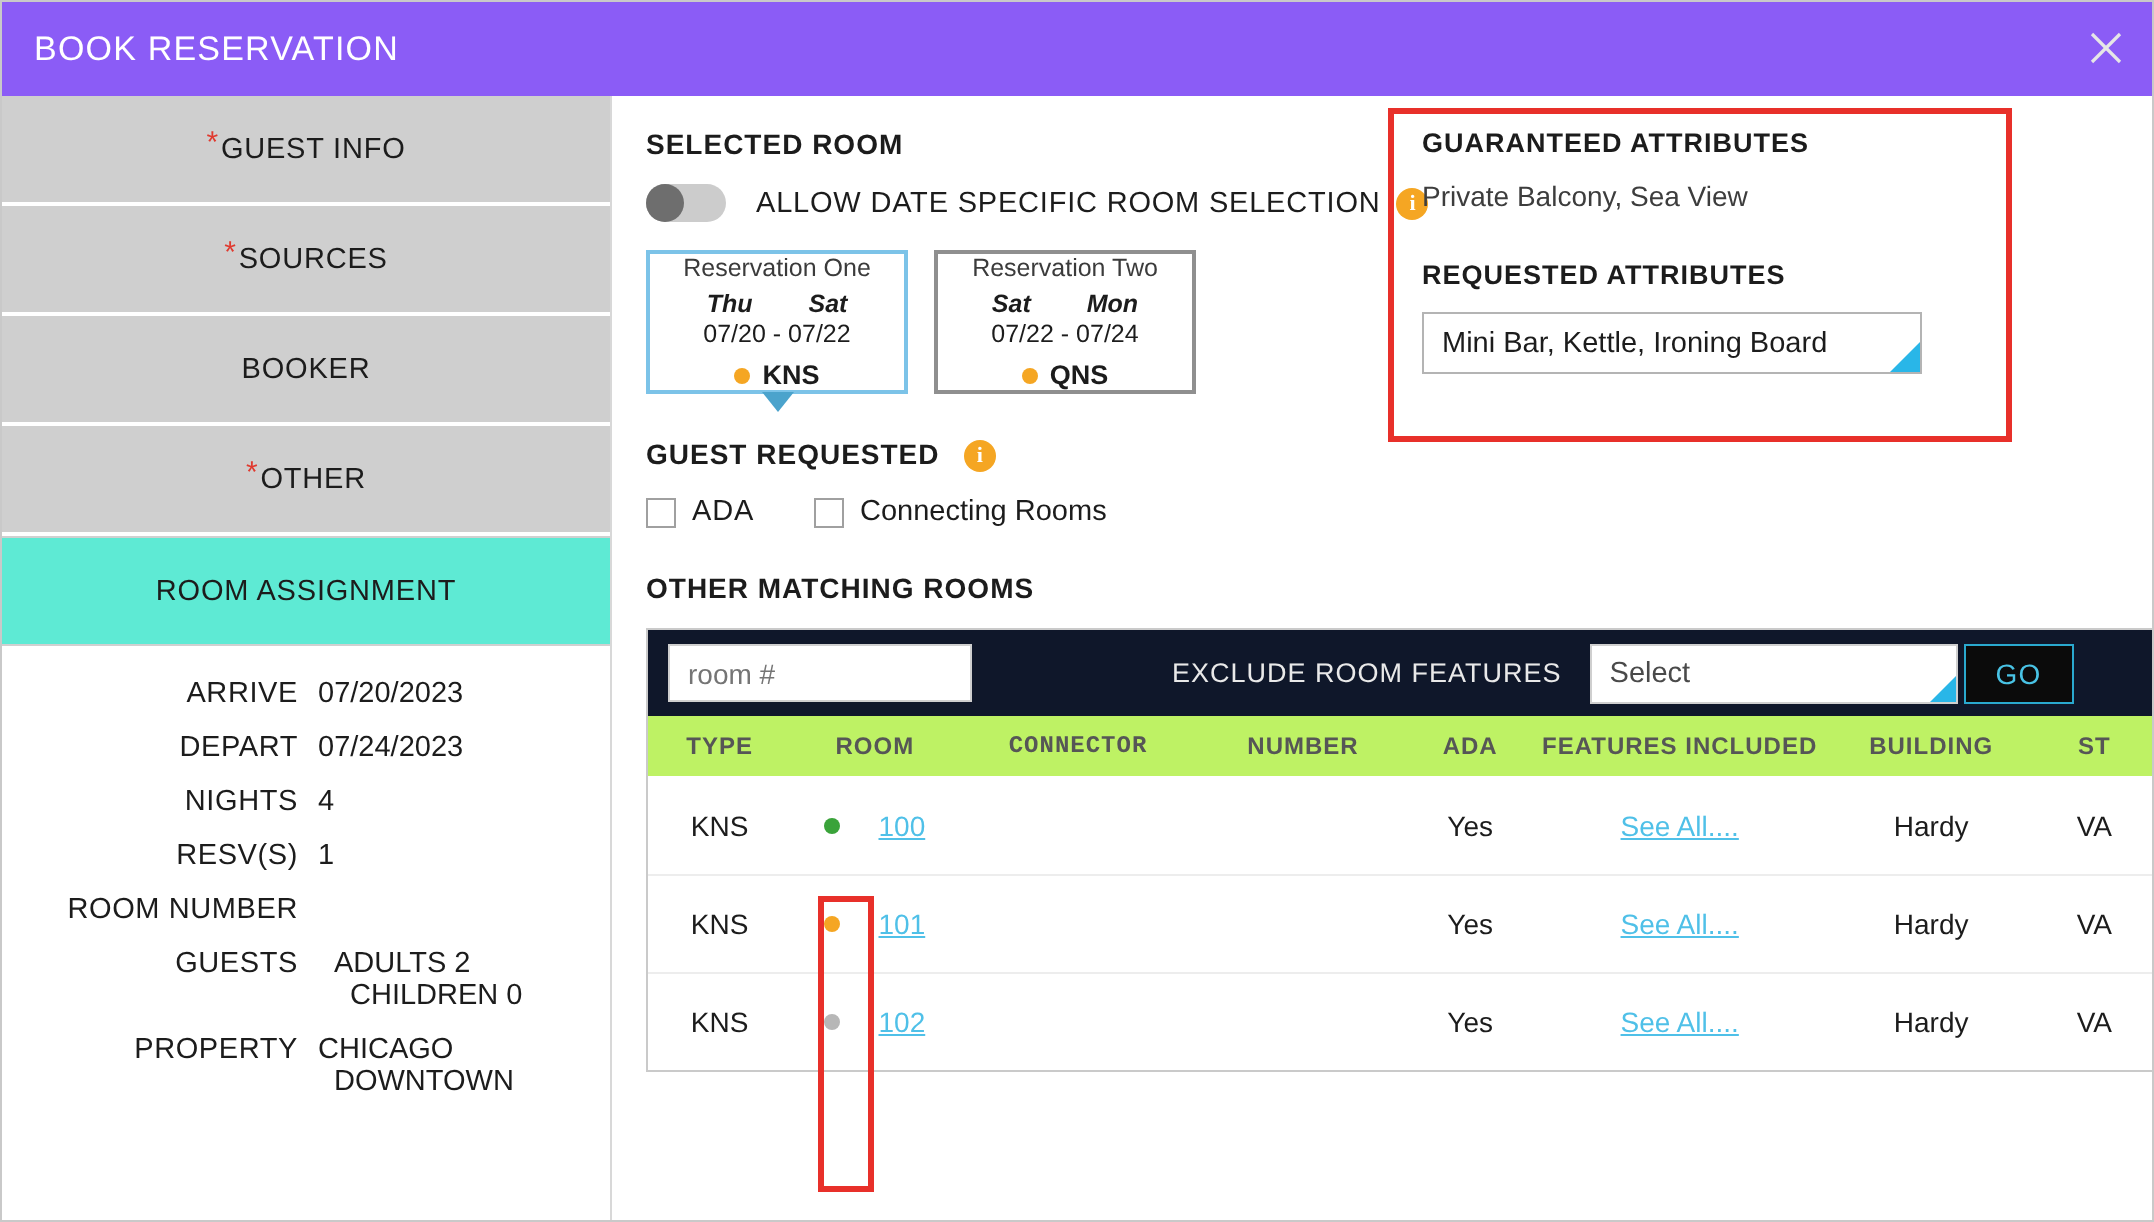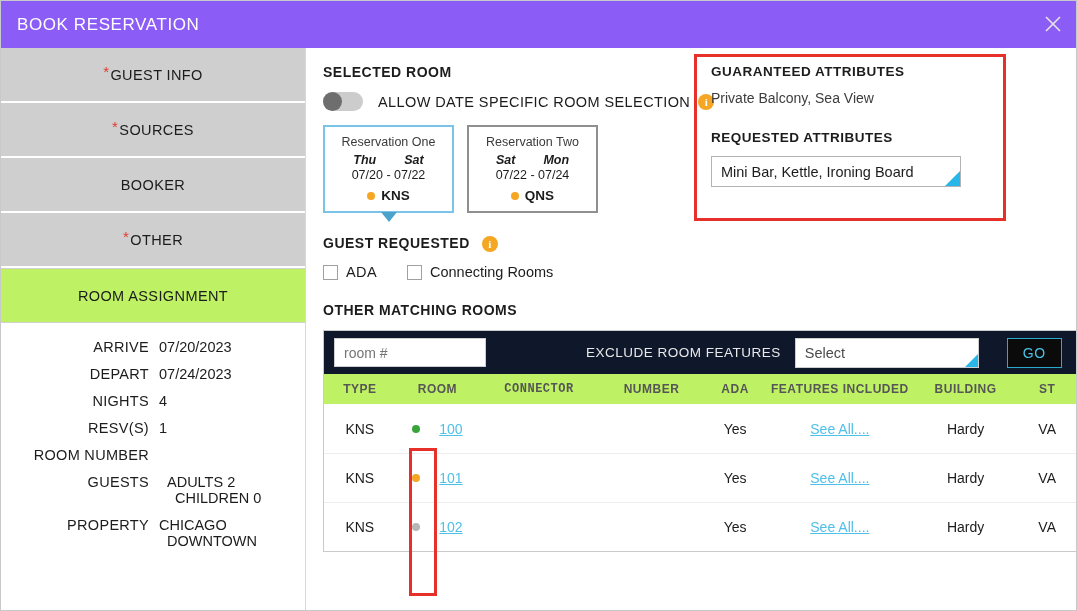--- a/index.html
+++ b/index.html
@@ -50,21 +50,21 @@
     height: 55px;
     background: #cfcfcf;
     border-bottom: 2px solid #ffffff;
     display: flex; align-items: center; justify-content: center;
     font-size: 14.5px;
     letter-spacing: 0.4px;
     color: #1c1c1c;
     cursor: pointer;
   }
   .tab.active {
-    background: #bef264;
+    background: #5eead4;
     border: 1px solid #d0d0d0;
     border-left: none; border-right: none;
   }
   .tab .req { color: #e03a2f; margin-right: 1px; font-size: 15px; line-height: 0; position: relative; top: -3px;}
 
   .details {
     padding-top: 16px;
     font-size: 14.5px;
     color: #1c1c1c;
   }
@@ -120,21 +120,21 @@
     background: #f5a623; color: #fff;
     font-size: 11px; font-weight: 700;
     font-family: "Liberation Serif", serif;
     margin-left: 8px; vertical-align: middle;
     cursor: pointer;
   }
 
   
   .cards { display: flex; gap: 13px; margin-bottom: 6px; }
   .card {
-    width: 131px; height: 88px;
+    width: 131px; height: 72px;
     border: 2px solid #8f8f8f;
     background: #fff;
     display: flex; flex-direction: column; align-items: center;
     justify-content: center; position: relative;
     cursor: pointer;
   }
   .card.selected { border-color: #7cc3e8; }
   .card .cname { font-size: 12.5px; color: #3b3b3b; margin-bottom: 4px;}
   .card .cdow {
     display: flex; width: 100%; justify-content: center;
@@ -201,21 +201,21 @@
     font-size: 14.5px; color: #4a4a4a;
     cursor: pointer;
   }
   .selectbox .corner {
     position: absolute; right: 0; bottom: 0;
     width: 0; height: 0;
     border-left: 13px solid transparent;
     border-bottom: 13px solid #29b6e8;
   }
   .gobtn {
-    margin-left: 28px;
+    margin-left: 3px;
     width: 55px; height: 30px;
     background: #0b0b0b;
     border: 1.5px solid #2aa9cf;
     color: #49c3e5;
     font-size: 14px; letter-spacing: .6px;
     display: flex; align-items: center; justify-content: center;
     cursor: pointer;
   }
 
   table.rooms { width: 100%; border-collapse: collapse; }

